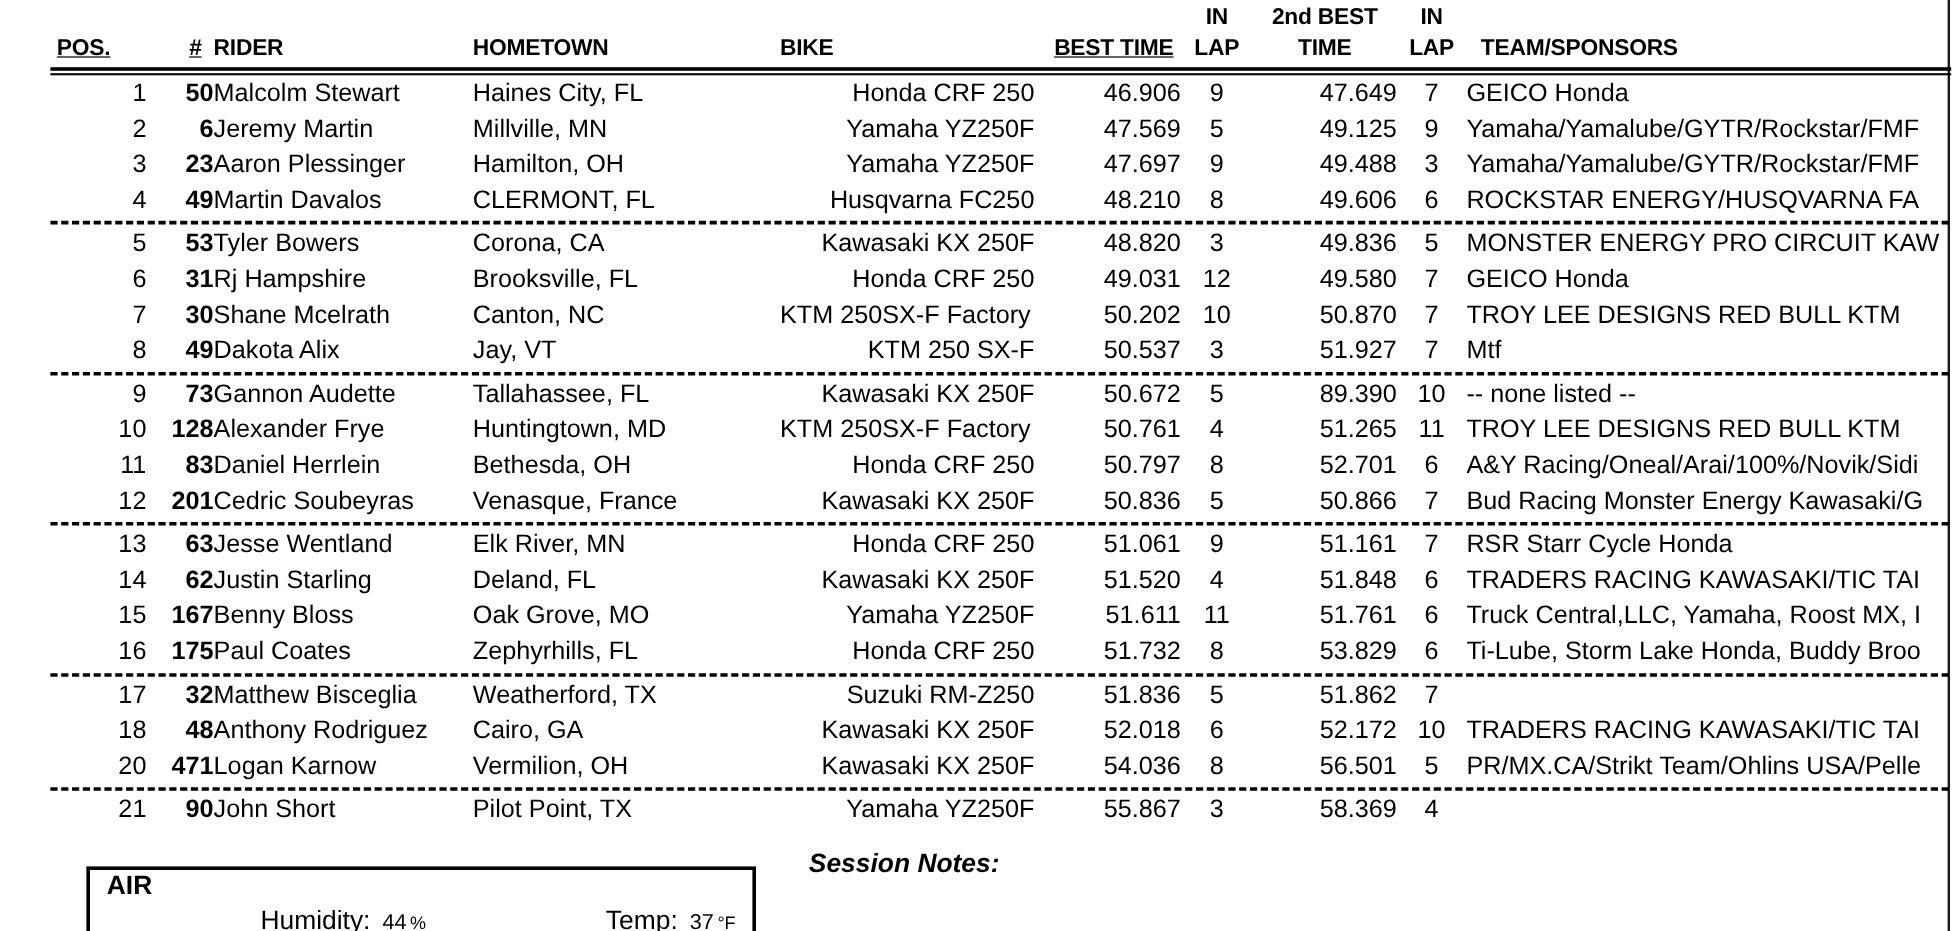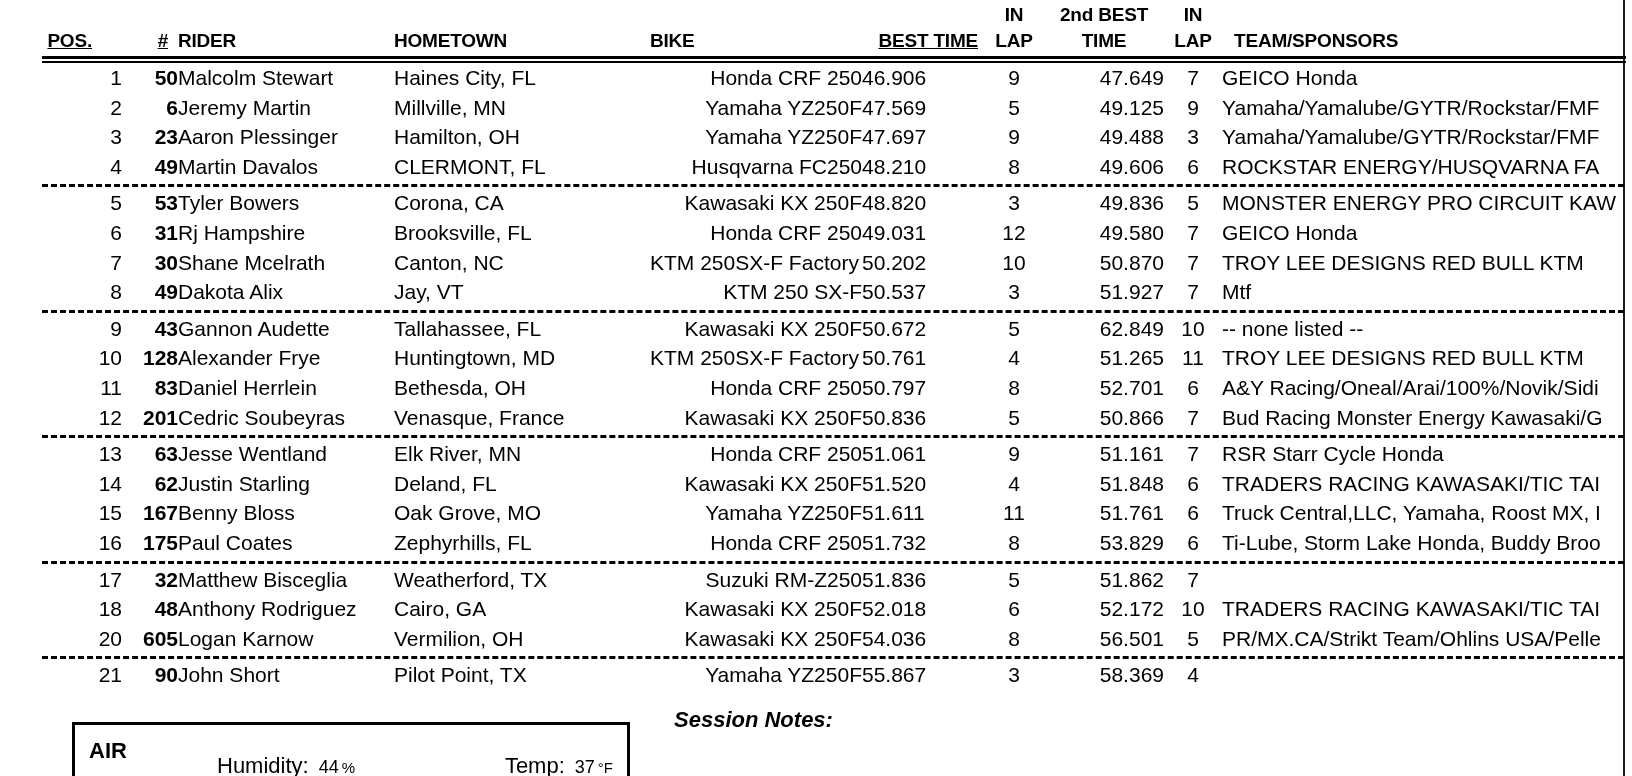--- a/index.html
+++ b/index.html
@@ -117,21 +117,21 @@
     height: 29.6px;
     font-size: 21px;
     line-height: 29.6px;
     vertical-align: middle;
   }
   .t-pos   { text-align: right; padding-right: 22px; }
   .t-num   { text-align: right; font-weight: bold; padding-right: 12px; }
   .t-rider { text-align: left; }
   .t-home  { text-align: left; font-size: 19px; }
   .t-bike  { text-align: right; font-size: 19px; }
-  .t-best  { padding-right: 12px; }
+  .t-best  { text-align: right; padding-right: 12px; }
   .t-lap   { text-align: center; }
   .t-2nd   { text-align: right; padding-right: 14px; }
   .t-team  { text-align: left; font-size: 19px; padding-left: 12px; }
 
   
   tr.sep td {
     height: 7px;
     padding: 0;
   }
   .sep-inner {
@@ -154,21 +154,21 @@
     left: 72px;
     top: 722px;
     width: 558px;
     height: 58px;
     border: 3px solid #000;
     box-sizing: border-box;
     background: #fff;
   }
   .weather-row {
     display: flex;
-    align-items: center;
+    align-items: flex-start;
     height: 100%;
     padding: 0 14px 0 14px;
     box-sizing: border-box;
   }
   .w-air {
     font-size: 22px;
     font-weight: bold;
     width: 128px;
   }
   .w-label {
@@ -362,27 +362,27 @@
           <td class="t-lap">7</td>
           <td class="t-team">Mtf</td>
         </tr>
         <tr class="sep">
           <td colspan="10">
             <div class="sep-inner"></div>
           </td>
         </tr>
         <tr class="rider-row">
           <td class="t-pos">9</td>
-          <td class="t-num">43</td>
+          <td class="t-num">73</td>
           <td class="t-rider">Gannon Audette</td>
           <td class="t-home">Tallahassee, FL</td>
           <td class="t-bike">Kawasaki KX 250F</td>
           <td class="t-best">50.672</td>
           <td class="t-lap">5</td>
-          <td class="t-2nd">62.849</td>
+          <td class="t-2nd">89.390</td>
           <td class="t-lap">10</td>
           <td class="t-team">-- none listed --</td>
         </tr>
         <tr class="rider-row">
           <td class="t-pos">10</td>
           <td class="t-num">128</td>
           <td class="t-rider">Alexander Frye</td>
           <td class="t-home">Huntingtown, MD</td>
           <td class="t-bike">KTM 250SX-F Factory Editi</td>
           <td class="t-best">50.761</td>
@@ -492,21 +492,21 @@
           <td class="t-home">Cairo, GA</td>
           <td class="t-bike">Kawasaki KX 250F</td>
           <td class="t-best">52.018</td>
           <td class="t-lap">6</td>
           <td class="t-2nd">52.172</td>
           <td class="t-lap">10</td>
           <td class="t-team">TRADERS RACING KAWASAKI/TIC TAI</td>
         </tr>
         <tr class="rider-row">
           <td class="t-pos">20</td>
-          <td class="t-num">605</td>
+          <td class="t-num">471</td>
           <td class="t-rider">Logan Karnow</td>
           <td class="t-home">Vermilion, OH</td>
           <td class="t-bike">Kawasaki KX 250F</td>
           <td class="t-best">54.036</td>
           <td class="t-lap">8</td>
           <td class="t-2nd">56.501</td>
           <td class="t-lap">5</td>
           <td class="t-team">PR/MX.CA/Strikt Team/Ohlins USA/Pelle</td>
         </tr>
         <tr class="sep">

